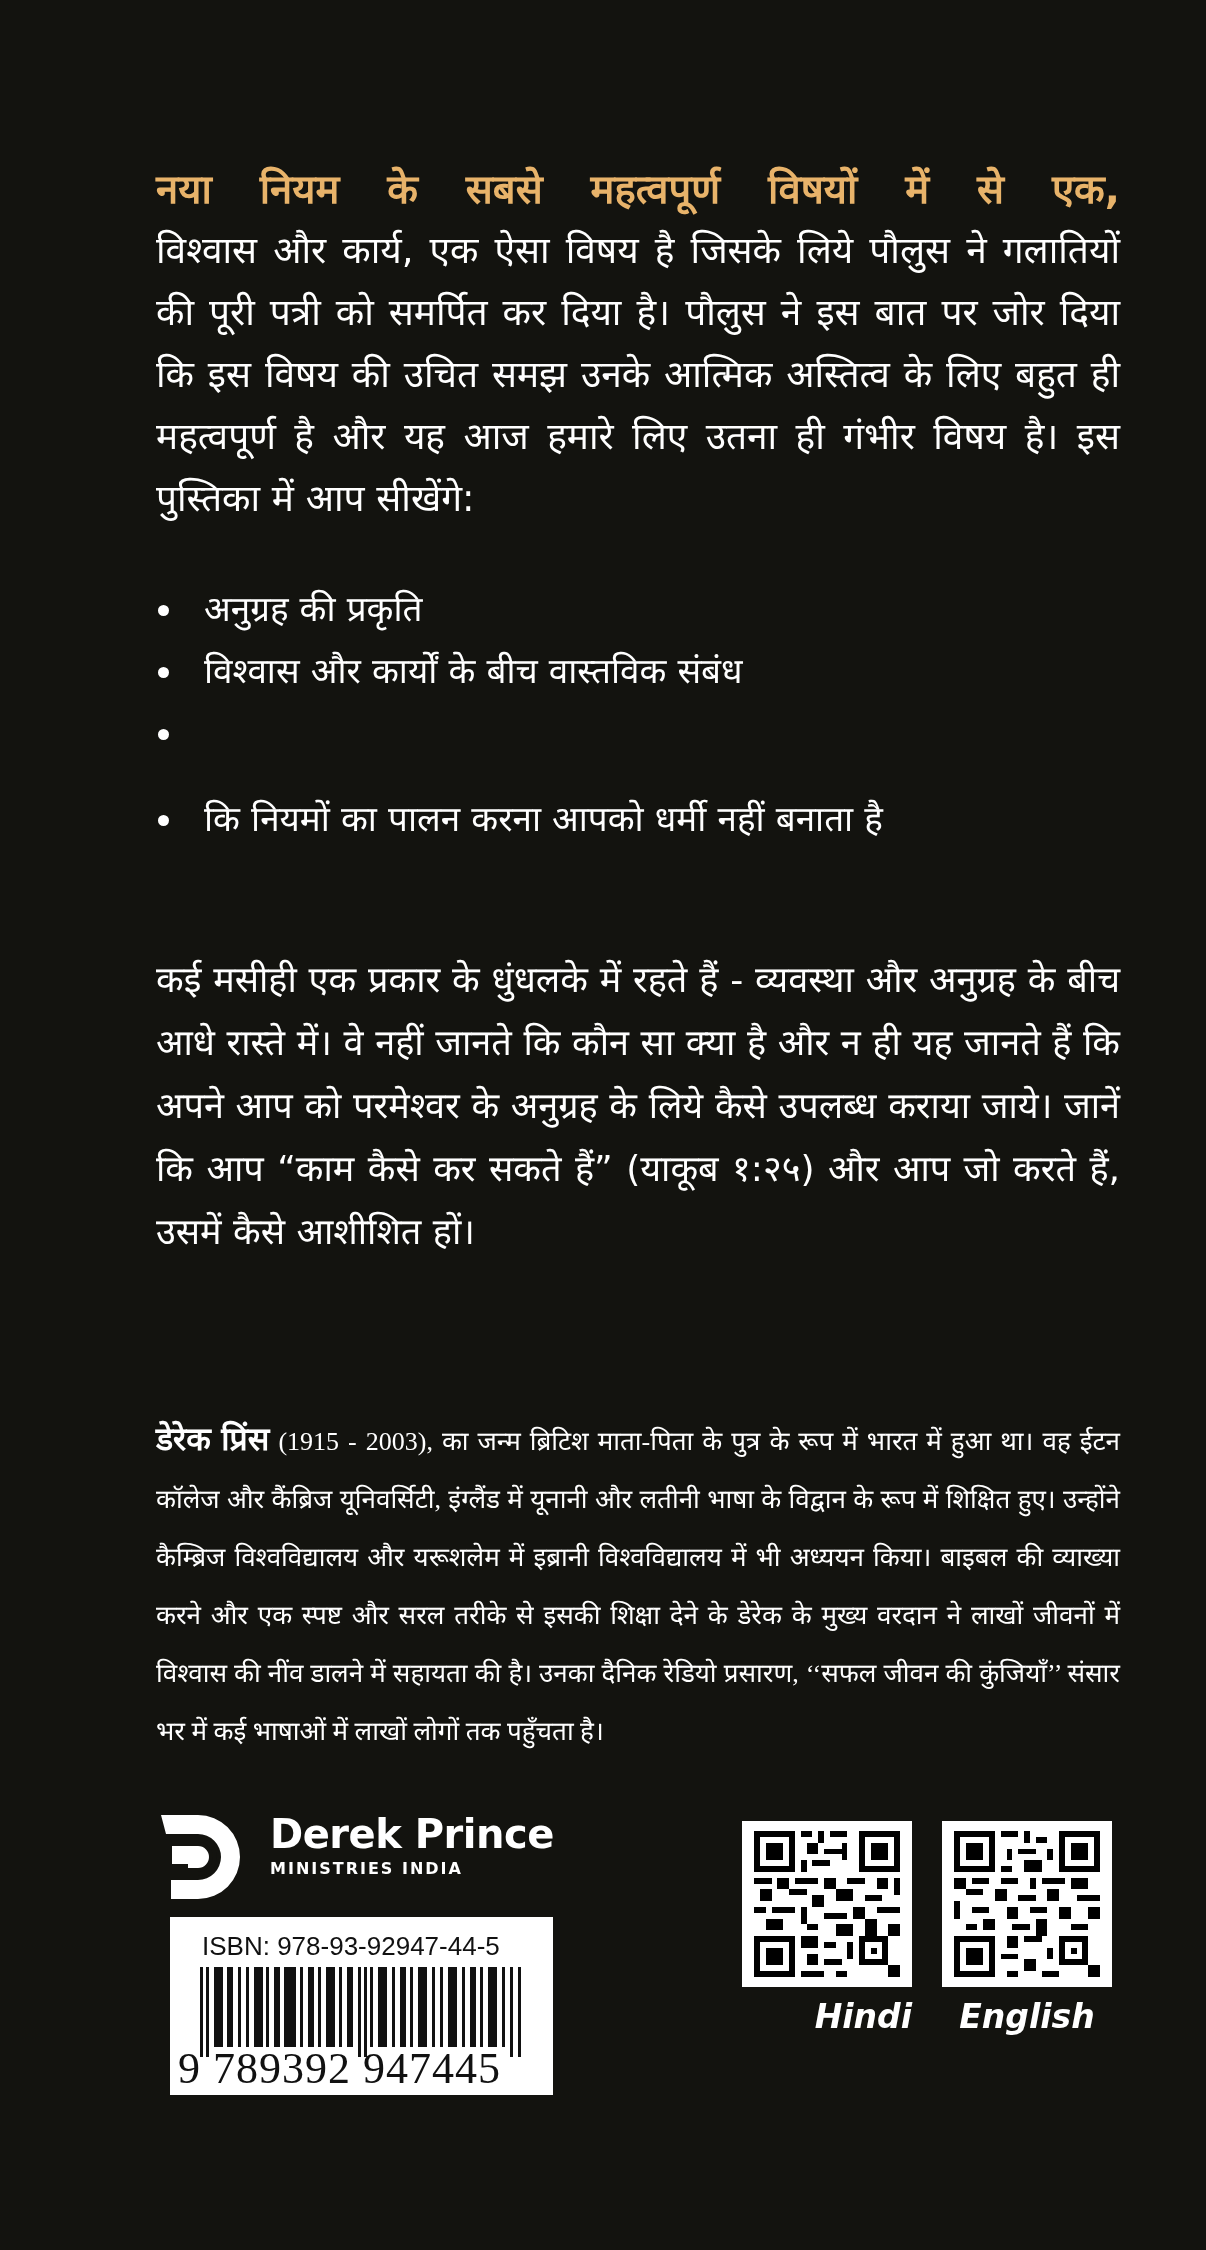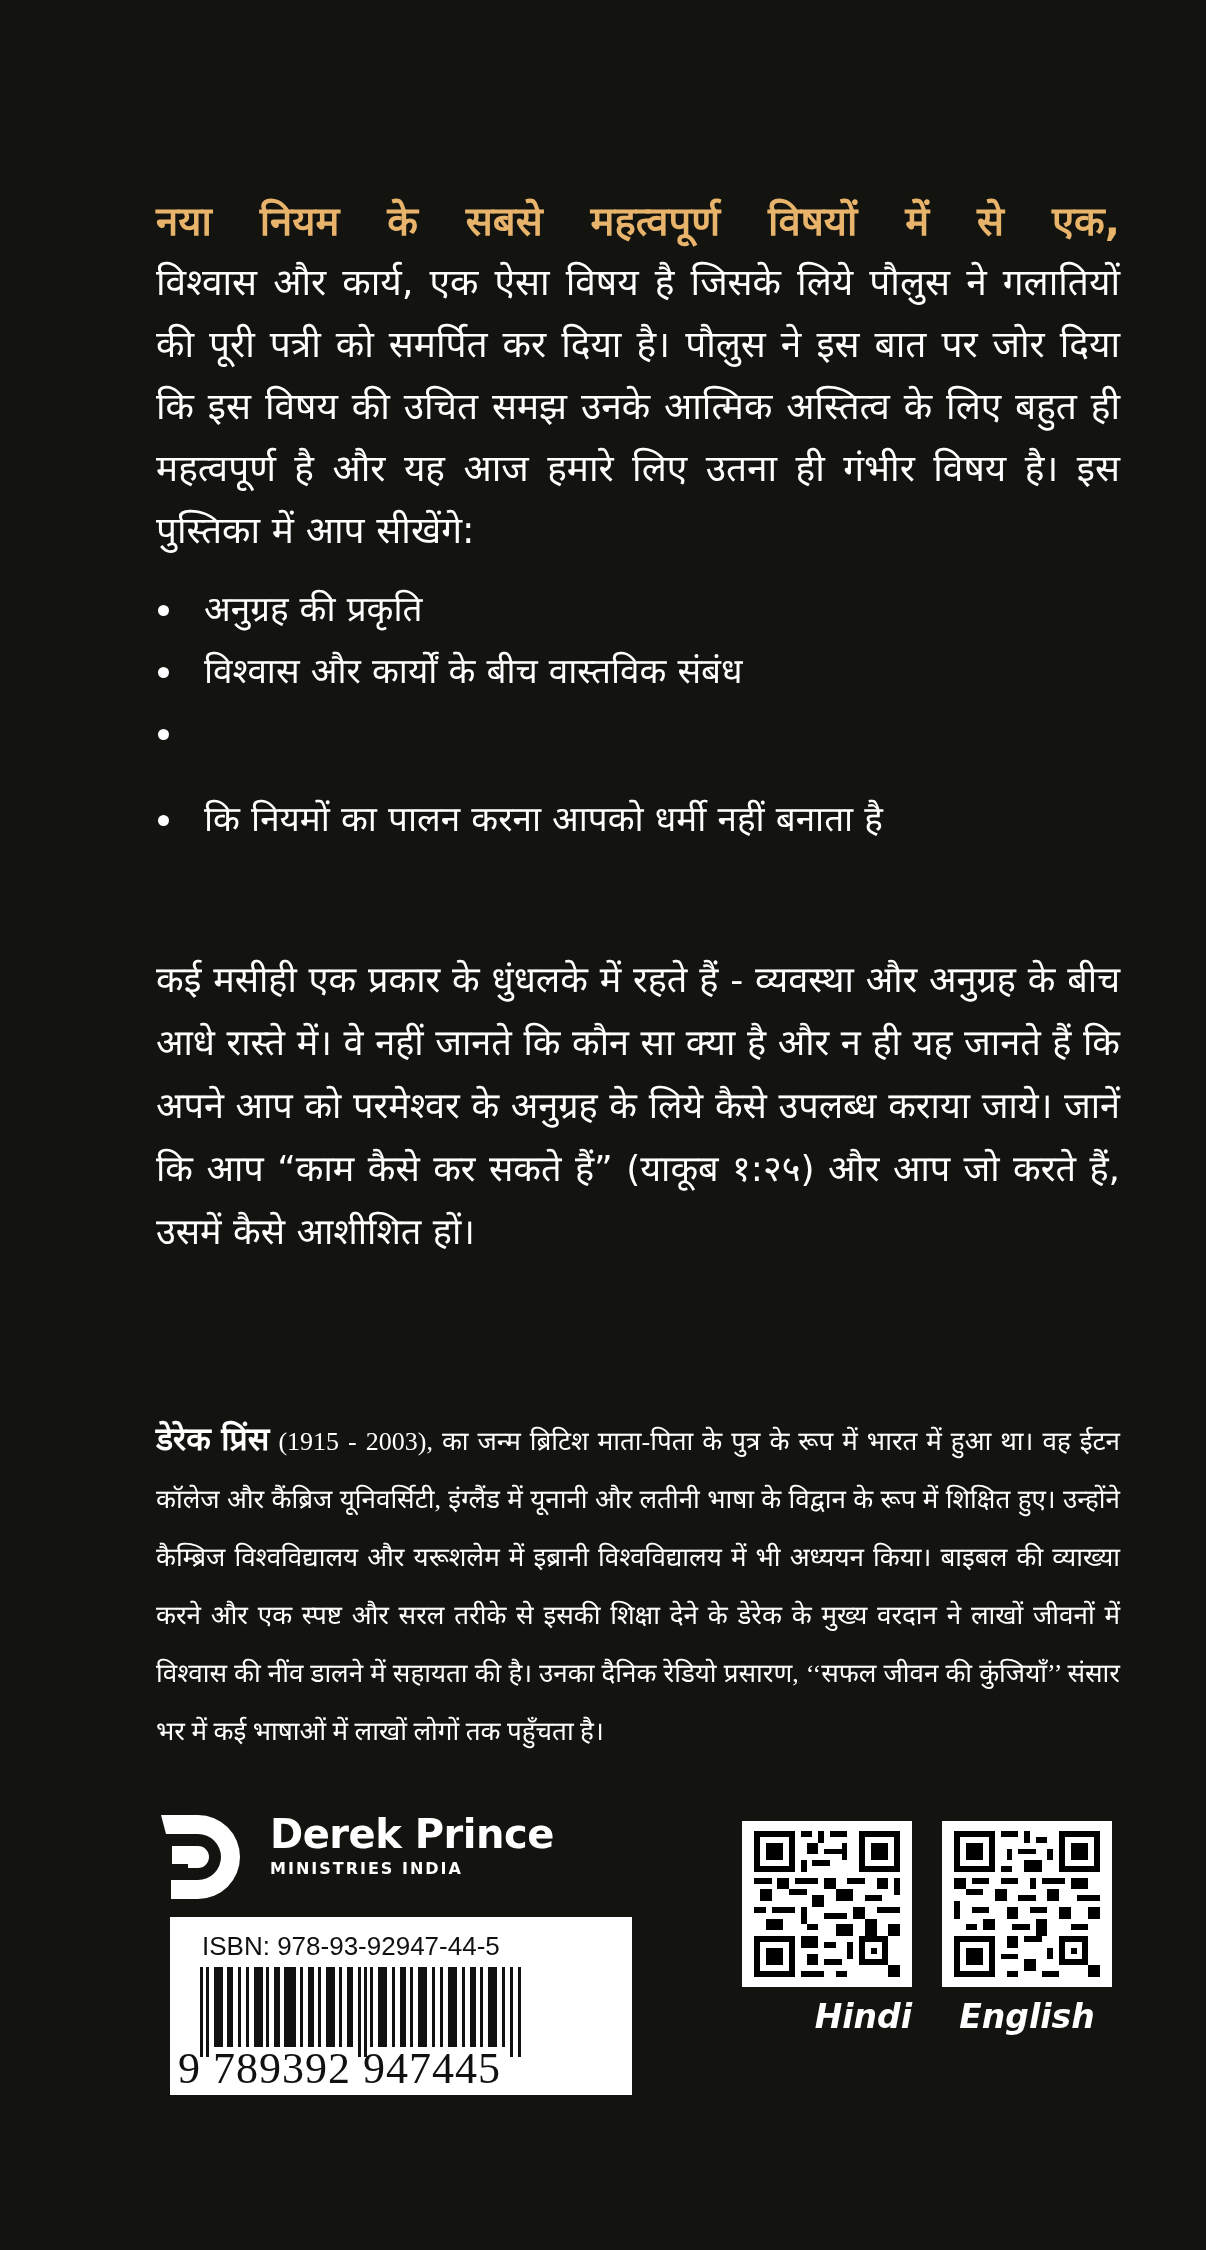--- a/index.html
+++ b/index.html
@@ -14,21 +14,20 @@
   }
   .intro {
     position: absolute;
     left: 156px;
     top: 158px;
     width: 964px;
     font-size: 37px;
     line-height: 62px;
     text-align: justify;
     text-align-last: left;
-    margin-top: 32px;
   }
   .intro .lead {
     color: #e8b36a;
     font-weight: bold;
     font-size: 40px;
     display: block;
     text-align: justify;
     text-align-last: justify;
   }
   .bullets {
@@ -102,21 +101,21 @@
     font-family: "DejaVu Sans", sans-serif;
     font-weight: bold;
     font-size: 16px;
     letter-spacing: 2px;
     line-height: 26px;
   }
   .barcode-box {
     position: absolute;
     left: 170px;
     top: 1917px;
-    width: 462px;
+    width: 383px;
     height: 178px;
     background: #ffffff;
     color: #111111;
   }
   .isbn-label {
     position: absolute;
     left: 32px;
     top: 14px;
     font-family: "Liberation Sans", sans-serif;
     font-size: 26px;

